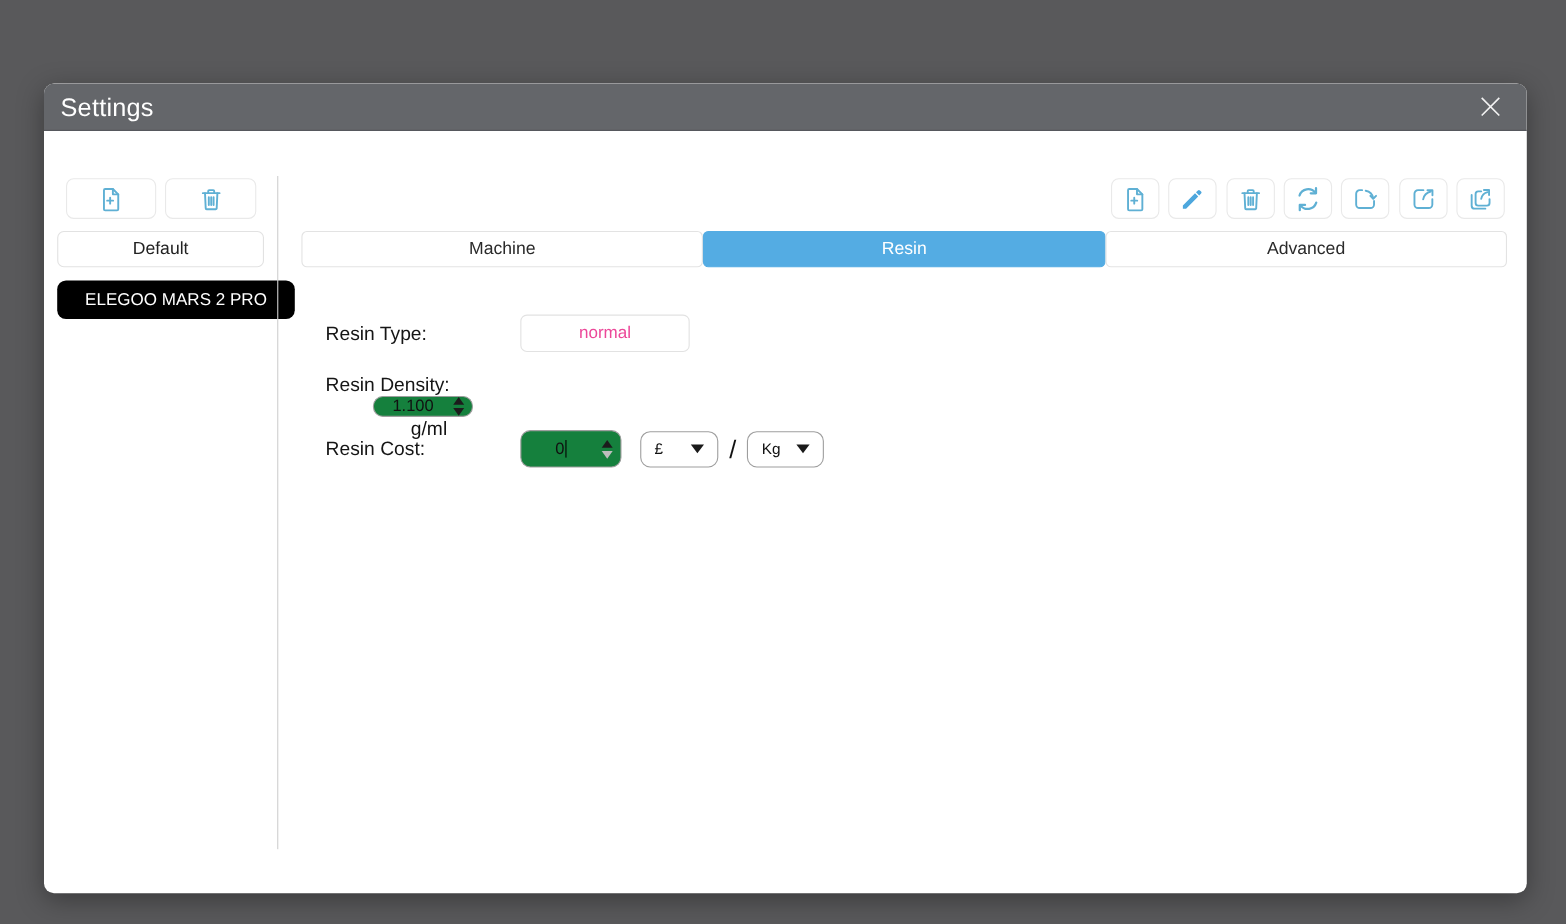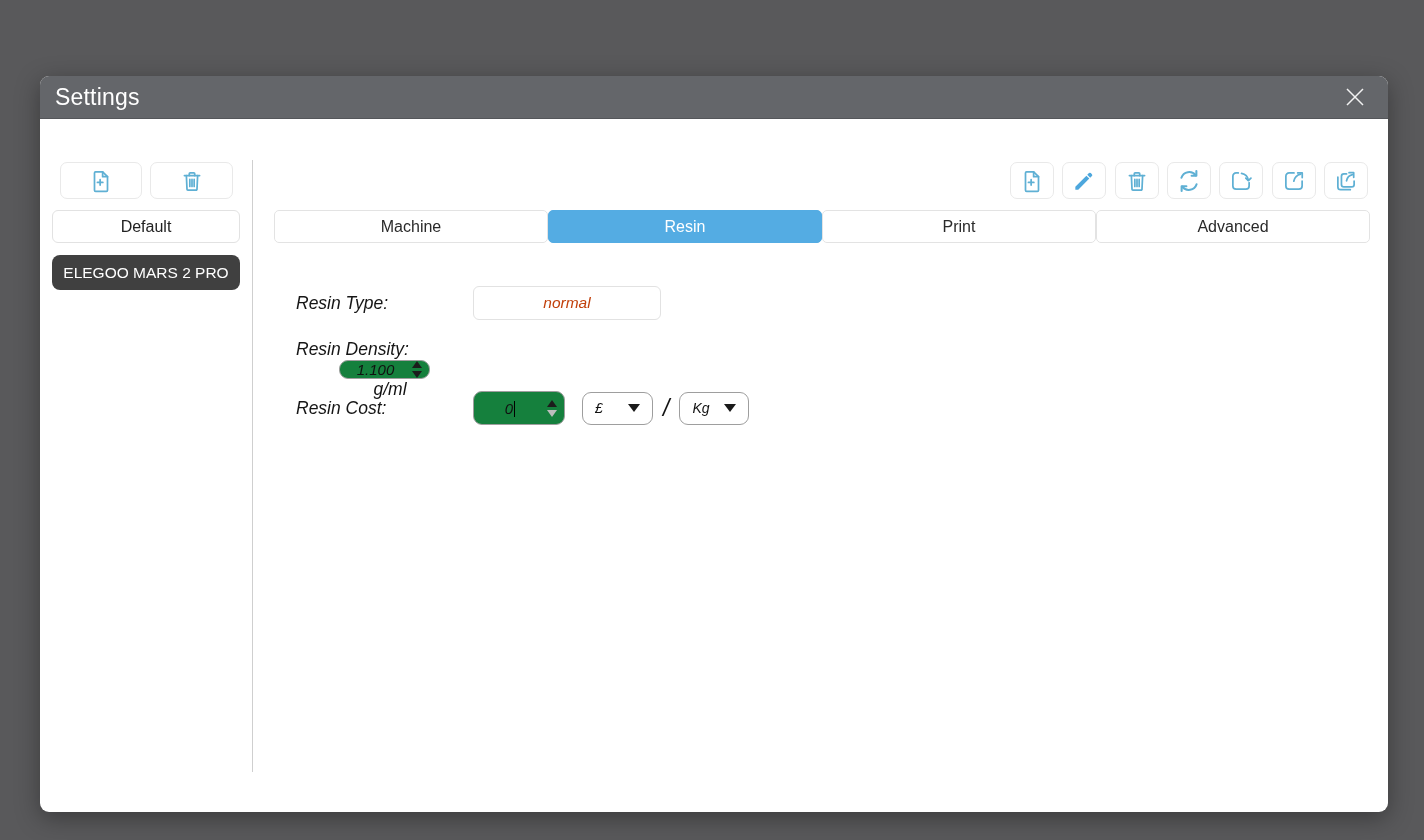--- a/index.html
+++ b/index.html
@@ -41,22 +41,22 @@
     display:flex; align-items:center; justify-content:center; cursor:pointer;
   }
   .side-iconbtn svg, .tool-btn svg { width:26px; height:26px; color:#5fb0d4; }
   .btn-plainwide {
     position:absolute; left:12px; width:188px; height:33px;
     background:#fff; border:1px solid #e2e2e2; border-radius:6px;
     display:flex; align-items:center; justify-content:center;
     font-size:16px; color:#222; cursor:pointer;
   }
   .btn-accentwide {
-    position:absolute; left:12px; width:188px; height:35px;
-    background:#404040; border:none; border-radius:8px;
+    position:absolute; left:12px; width:216px; height:35px;
+    background:#000000; border:none; border-radius:8px;
     display:flex; align-items:center; justify-content:center;
     font-size:15.5px; color:#ffffff; cursor:pointer;
   }
   .vdivider {
     position:absolute; left:212px; top:84px; width:1px; height:612px;
     background:#cfcfcf;
   }
 
   
   .profile-select {
@@ -94,28 +94,28 @@
     display:flex; align-items:center; justify-content:center;
     font-size:16px; color:#2a2a2a; cursor:pointer;
   }
   .tab.active {
     background:#54ace3; border-color:#54ace3; color:#ffffff;
   }
 
   
   .form-row {
     position:absolute; left:256px; height:34px;
-    display:flex; align-items:center;font-style:italic;
+    display:flex; align-items:center;
   }
   .form-label { width:177px; font-size:17.5px; color:#161616; }
   .btn-normal {
-    width:188px; height:34px; background:#fff;
+    width:154px; height:34px; background:#fff;
     border:1px solid #e2e2e2; border-radius:6px;
     display:flex; align-items:center; justify-content:center;
-    font-size:15.5px; color:#c2410c; cursor:pointer;
+    font-size:15.5px; color:#ec4899; cursor:pointer;
   }
   .spinbox {
     height:34px; background:#15803d; border:1px solid #9e9e9e; border-radius:9px;
     display:flex; align-items:center; cursor:text;
   }
   .spin-value { flex:1; text-align:center; font-size:15px; color:#111; padding-left:6px; }
   .spin-arrows {
     width:24px; height:100%; display:flex; flex-direction:column;
     align-items:center; justify-content:center; gap:3px; cursor:pointer;
   }
@@ -227,21 +227,20 @@
         <path d="M12.5 5.5H10a2.2 2.2 0 0 0-2.2 2.2v7.6A2.2 2.2 0 0 0 10 17.5h7.3a2.2 2.2 0 0 0 2.2-2.2V12"></path>
         <path d="M12.5 11.8c.6-3 2.4-4.9 5.4-5.6"></path>
         <path d="M14.8 4.3h4.3v4.3"></path>
       </svg>
     </div>
   </div>
 
   <div class="tabs">
     <div class="tab">Machine</div>
     <div class="tab active">Resin</div>
-    <div class="tab">Print</div>
     <div class="tab">Advanced</div>
   </div>
 
   <div class="form-row" style="top:210px;">
     <div class="form-label">Resin Type:</div>
     <div class="btn-normal">normal</div>
   </div>
 
   <div class="form-row" style="top:263px;flex-direction:column;">
     <div class="form-label">Resin Density:</div>

